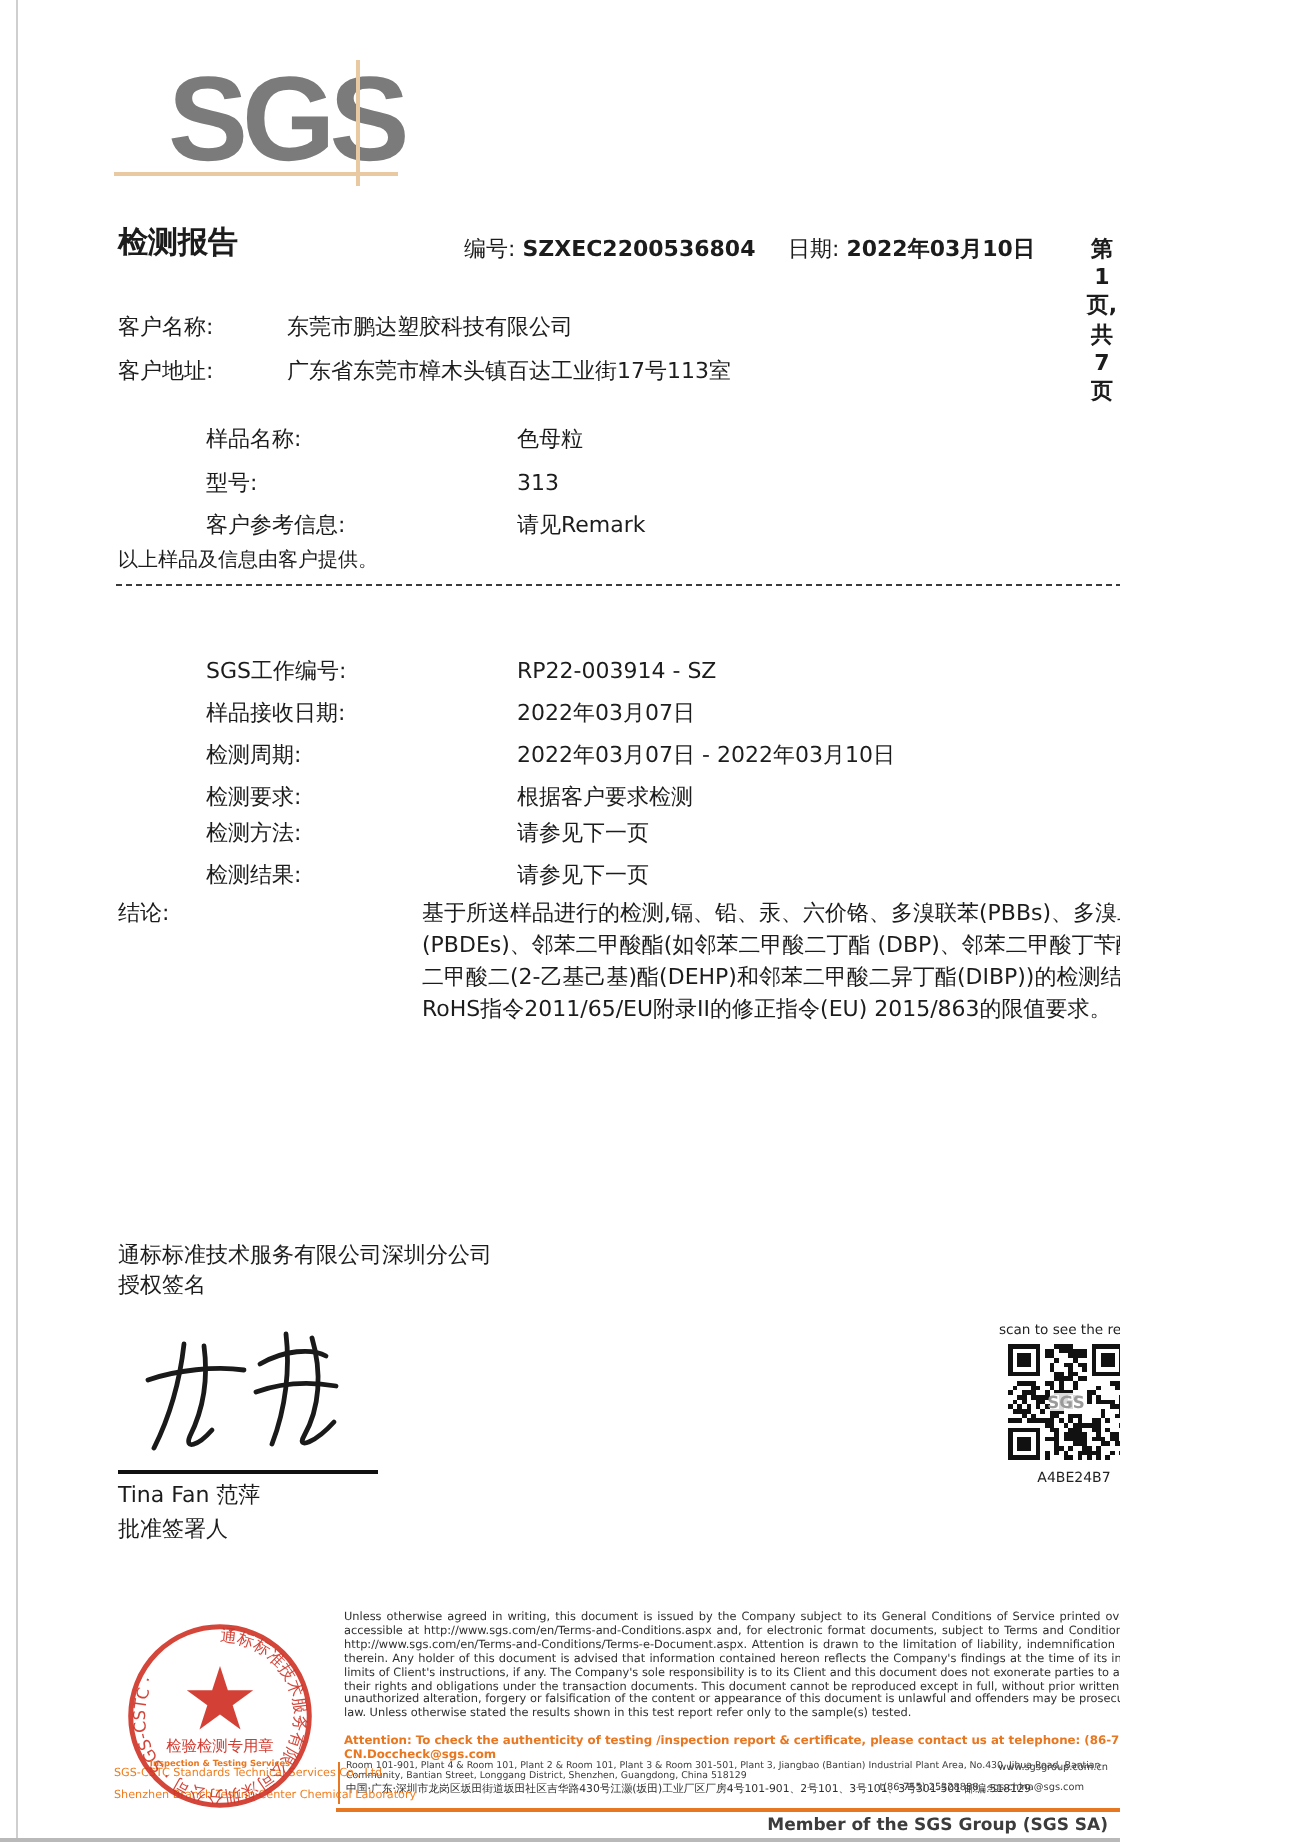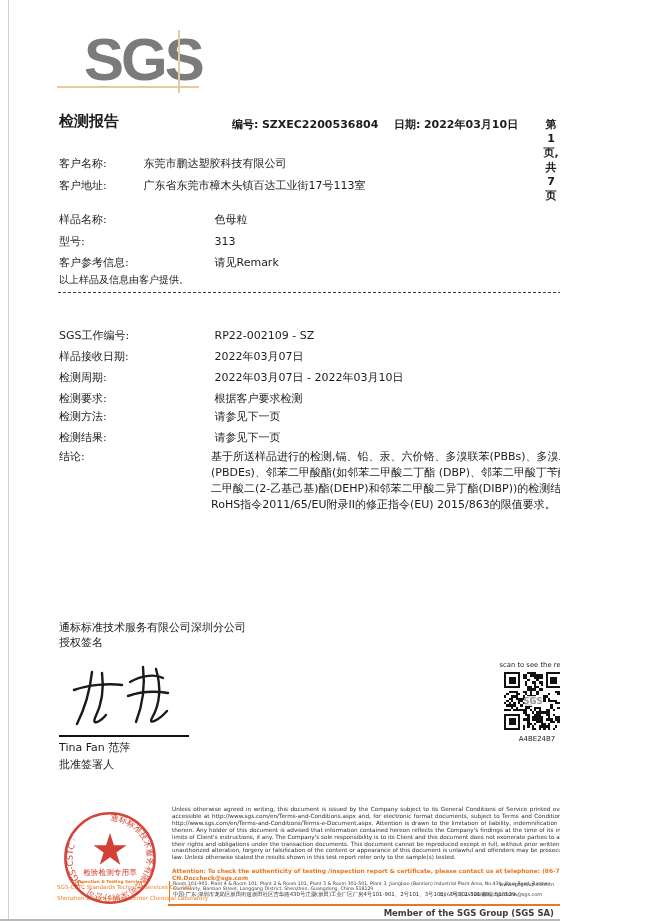--- a/index.html
+++ b/index.html
@@ -12,26 +12,26 @@
   .scan-left{left:8px;top:0;width:1px;height:921px;background:#cfcfcf;}
   .scan-bottom{left:0;bottom:0;width:652px;height:2px;background:#b9b9b9;}
   
   .logo-text{left:84px;top:30px;font-family:"Liberation Sans",sans-serif;font-weight:700;
     font-size:60px;line-height:60px;color:#7b7b7b;letter-spacing:-3px;}
   .logo-hline{left:57px;top:86px;width:142px;height:2px;background:#e9c9a2;}
   .logo-vline{left:178px;top:30px;width:2px;height:63px;background:#e9c9a2;}
   
   .title{left:59px;top:112px;font-size:15px;font-weight:700;}
   .hitem{top:117px;font-size:11px;}
-  .hlabel{font-weight:700;text-align:center;}
+  .hlabel{font-weight:400;text-align:center;}
   .hval{font-weight:700;text-align:center;}
   
   .frow{left:59px;font-size:11px;white-space:nowrap;}
   .lblA{display:inline-block;width:81px;}
-  .lblB{display:inline-block;width:152px;}
+  .lblB{display:inline-block;width:152px;margin-left:44px;}
   .note{left:59px;font-size:10px;text-align:center;}
   .dash{left:58px;top:292px;width:588px;border-top:1px dashed #3a3a3a;height:0;}
   .conc-lbl{left:59px;top:449px;font-size:11px;}
   .conc{left:211px;top:449px;width:432px;font-size:11px;line-height:16px;}
   
   .sig-company{left:59px;top:620px;font-size:11px;}
   .sig-auth{left:59px;top:635px;font-size:11px;}
   .sig-svg{left:68px;top:660px;}
   .sig-line{left:59px;top:735px;width:130px;height:2px;background:#111;}
   .sig-name{left:59px;top:740px;font-size:11px;}
@@ -98,21 +98,21 @@
   <div class="abs frow" style="top:255px">
     <span class="lblB">客户参考信息:</span>
     <span>请见Remark</span>
   </div>
   <div class="abs note" style="top:273px">以上样品及信息由客户提供。</div>
 
   <div class="abs dash"></div>
 
   <div class="abs frow" style="top:328px">
     <span class="lblB">SGS工作编号:</span>
-    <span>RP22-002109 - SZ</span>
+    <span>RP22-003914 - SZ</span>
   </div>
   <div class="abs frow" style="top:349px">
     <span class="lblB">样品接收日期:</span>
     <span>2022年03月07日</span>
   </div>
   <div class="abs frow" style="top:370px">
     <span class="lblB">检测周期:</span>
     <span>2022年03月07日 - 2022年03月10日</span>
   </div>
   <div class="abs frow" style="top:391px">

